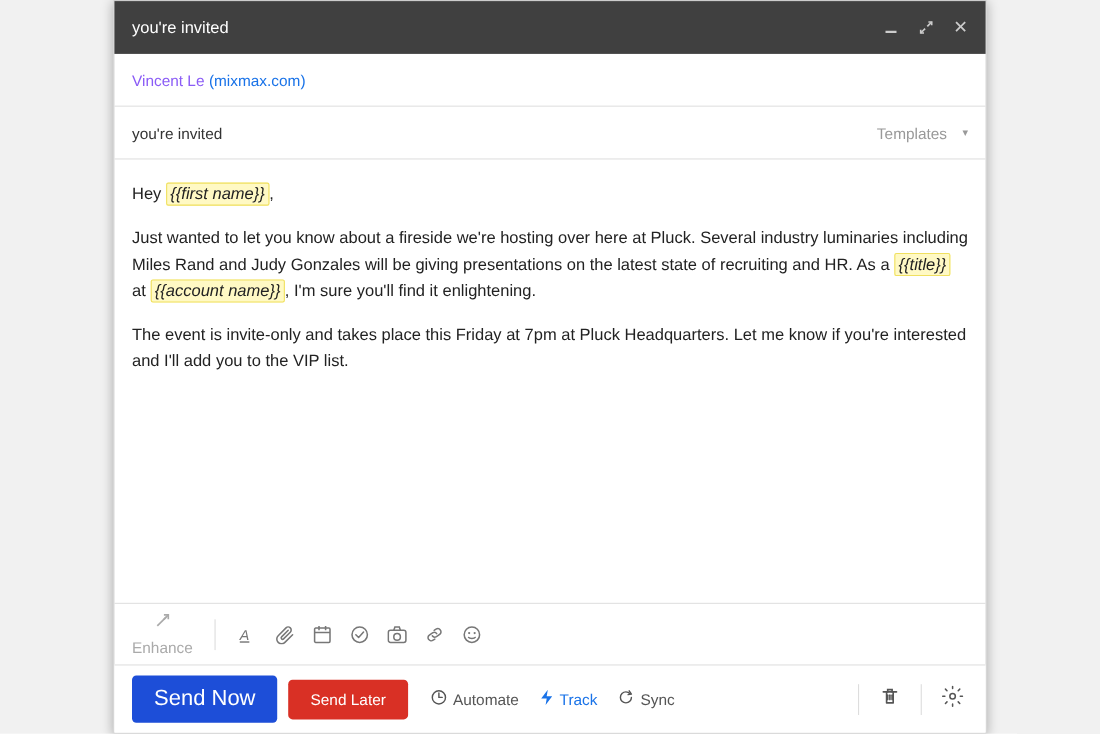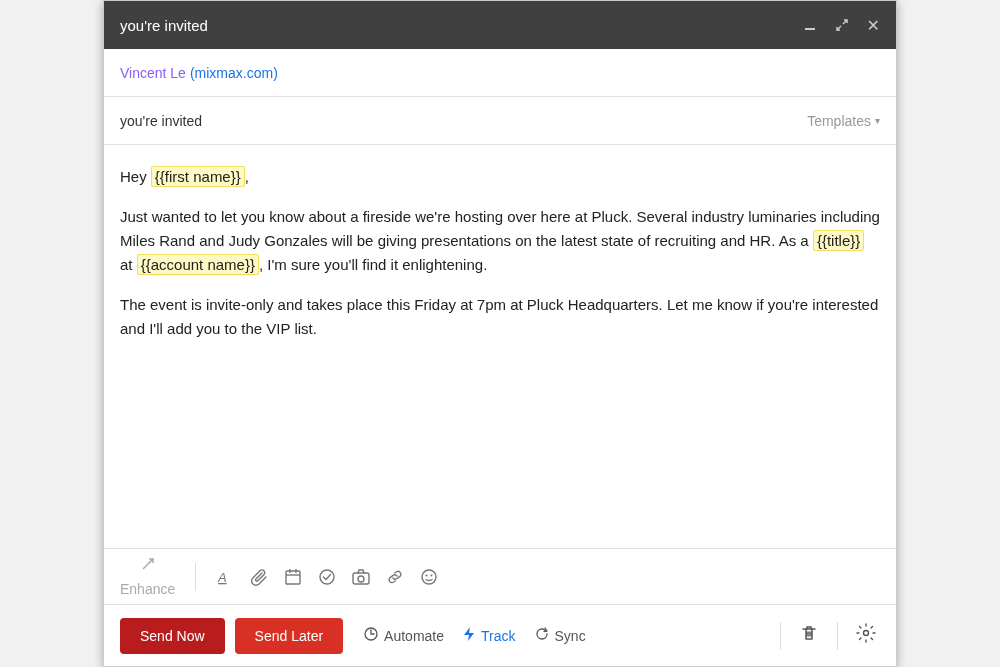--- a/index.html
+++ b/index.html
@@ -83,21 +83,21 @@
     .subject-text {
       font-size: 14px;
       color: #333;
     }
     .templates-btn {
       font-size: 14px;
       color: #999;
       cursor: pointer;
       display: flex;
       align-items: center;
-      gap: 4px;
+      gap: 14px;
     }
     .templates-btn .chevron {
       font-size: 10px;
     }
     
     .email-body {
       flex: 1;
       padding: 20px 16px;
       font-size: 15px;
       color: #222;
@@ -106,20 +106,21 @@
     }
     .email-body p {
       margin-bottom: 16px;
     }
     .highlight {
       background-color: #fff9c4;
       border: 1px solid #f0e060;
       border-radius: 2px;
       padding: 1px 3px;
       font-size: 15px;
+      font-style: italic;
     }
     
     .toolbar {
       border-top: 1px solid #e0e0e0;
       padding: 10px 16px;
       display: flex;
       align-items: center;
       gap: 20px;
       height: 56px;
       flex-shrink: 0;
@@ -154,26 +155,26 @@
       border-top: 1px solid #e0e0e0;
       padding: 12px 16px;
       display: flex;
       align-items: center;
       gap: 0;
       height: 62px;
       flex-shrink: 0;
       background: #fff;
     }
     .btn-send-now {
-      background: #b91c1c;
+      background: #1d4ed8;
       color: #fff;
       border: none;
       border-radius: 4px;
       padding: 10px 20px;
-      font-size: 14px;
+      font-size: 20px;
       font-weight: 500;
       cursor: pointer;
       margin-right: 10px;
     }
     .btn-send-later {
       background: #d93025;
       color: #fff;
       border: none;
       border-radius: 4px;
       padding: 10px 20px;

